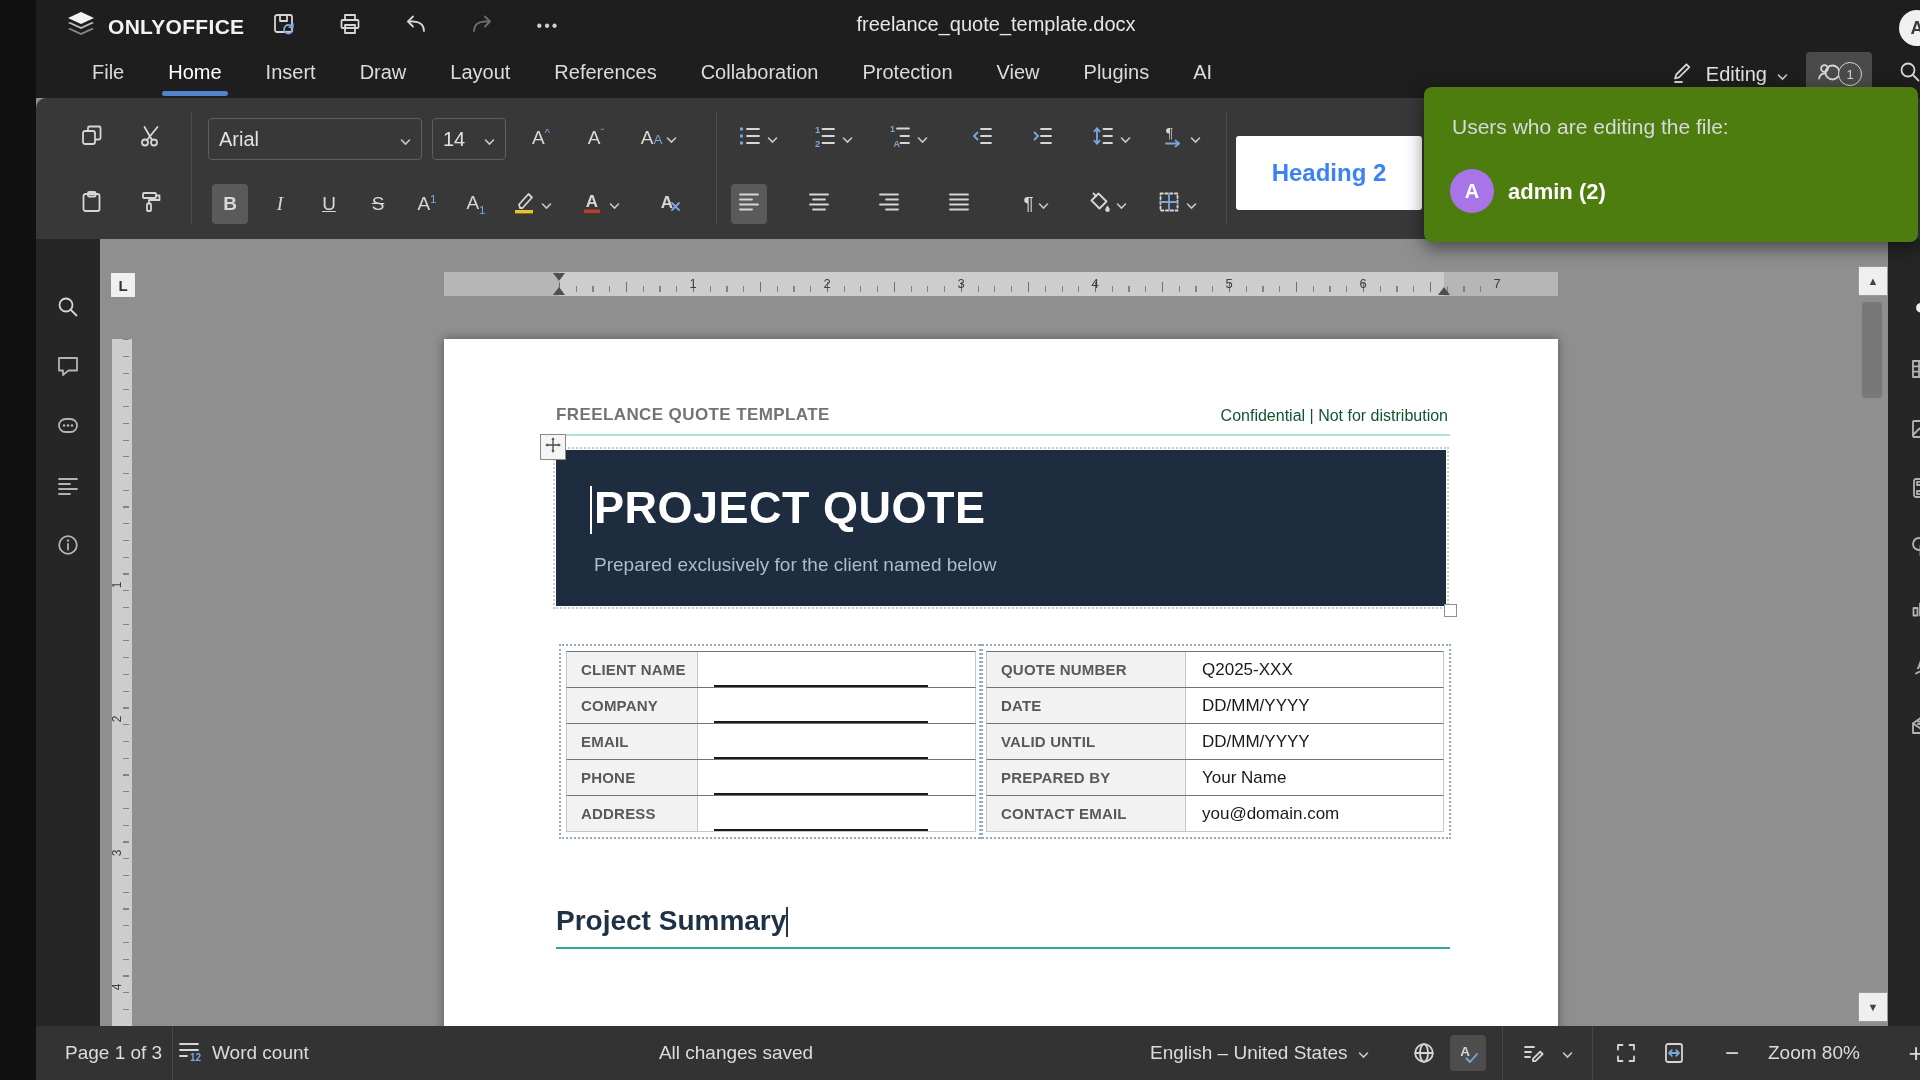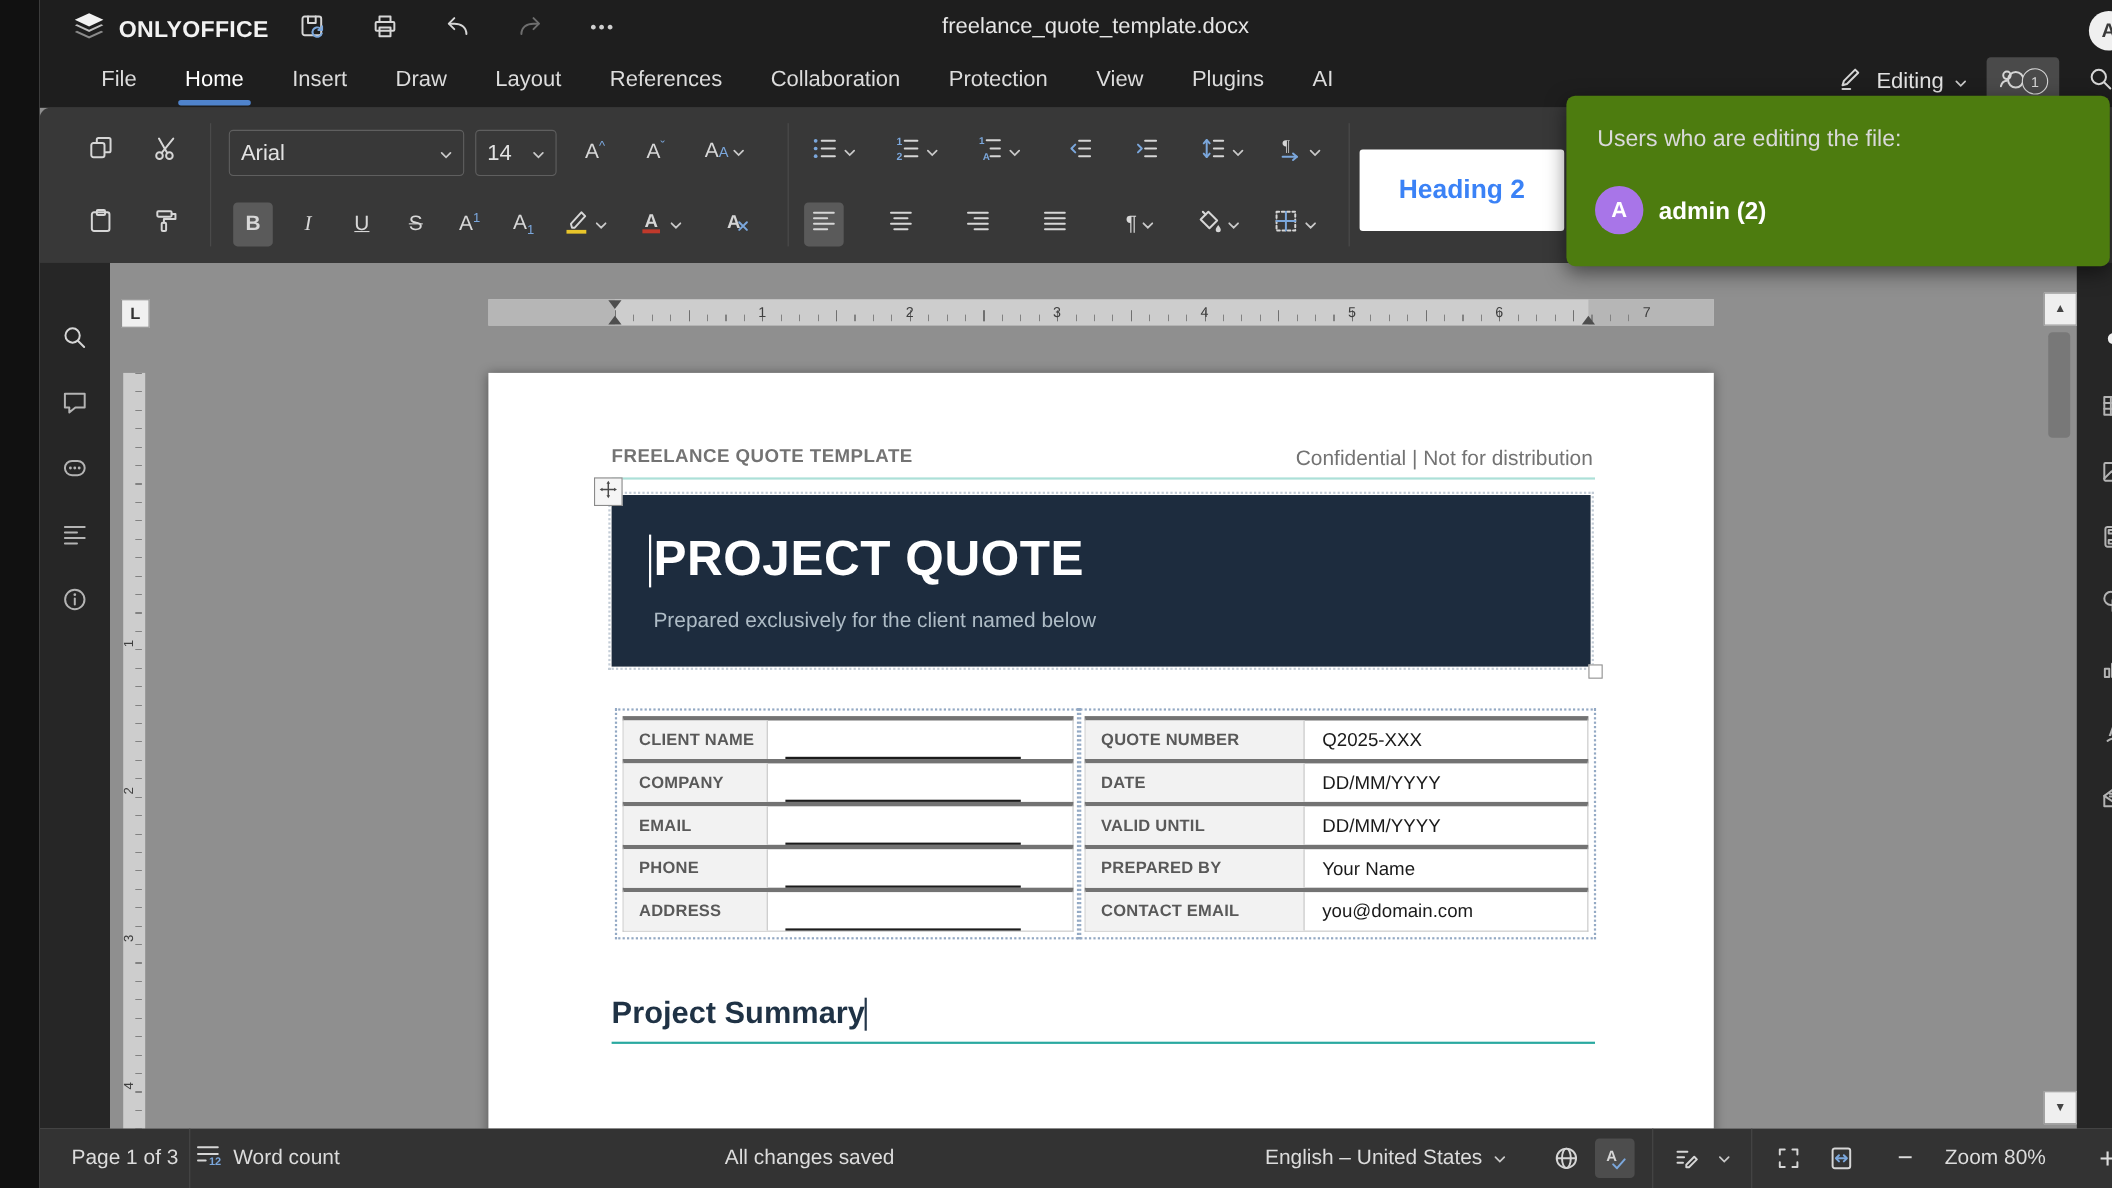--- a/index.html
+++ b/index.html
@@ -84,33 +84,33 @@
   .scr-btn{position:absolute;left:1822px;width:28px;height:28px;background:#efefef;border:1px solid #9a9a9a;
            color:#444;font-size:11px;display:flex;align-items:center;justify-content:center;z-index:5;}
   .scr-thumb{position:absolute;left:1826px;top:302px;width:20px;height:96px;background:#787878;border-radius:4px;z-index:5;}
 
   
   .canvas{position:absolute;left:64px;top:239px;right:68px;bottom:54px;overflow:hidden;}
   .page{position:absolute;left:344px;top:100px;width:1114px;height:720px;background:#ffffff;
         box-shadow:0 0 10px rgba(0,0,0,.4);}
   
   .ph-left{position:absolute;left:112px;top:66px;color:#737373;font-weight:bold;font-size:17px;letter-spacing:.4px;}
-  .ph-right{position:absolute;right:110px;top:68px;color:#737373;font-size:19px;}
+  .ph-right{position:absolute;right:110px;top:68px;color:#14532d;font-size:16px;}
   .ph-line{position:absolute;left:112px;right:108px;top:95px;height:2px;background:#ace0d8;}
   .banner{position:absolute;left:112px;top:111px;width:890px;height:156px;background:#1d2c3e;
           outline:2px dotted #c3ccd6;outline-offset:1px;}
   .banner h1{position:absolute;left:38px;top:32px;margin:0;color:#ffffff;font-size:45px;letter-spacing:.5px;}
   .banner .cursor{position:absolute;left:34px;top:36px;width:2px;height:48px;background:#ffffff;}
   .banner .sub{position:absolute;left:38px;top:104px;color:#aebcc6;font-size:19px;}
   .handle-move{position:absolute;left:96px;top:95px;width:24px;height:24px;background:#f5f5f5;border:1px solid #8a8a8a;
                display:flex;align-items:center;justify-content:center;z-index:3;}
   .handle-resize{position:absolute;left:1000px;top:265px;width:11px;height:11px;background:#ffffff;border:1px solid #8f8f8f;}
 
   .dtable{position:absolute;top:312px;outline:2px dotted #93a9c4;outline-offset:5px;background:#fff;}
-  .trow{display:flex;border-left:1px solid #c6c6c6;border-right:1px solid #c6c6c6;border-top:4px solid #737373;}
+  .trow{display:flex;border-left:1px solid #c6c6c6;border-right:1px solid #c6c6c6;border-top:1px solid #737373;}
   .dtable .trow:last-child{border-bottom:1px solid #c6c6c6;}
   .tlabel{background:#f2f2f2;border-right:1px solid #c6c6c6;display:flex;align-items:center;
           color:#595959;font-weight:bold;font-size:15px;padding-left:14px;letter-spacing:.2px;}
   .tval{display:flex;align-items:center;color:#1a1a1a;font-size:17px;padding-left:16px;}
   .t-client{left:122px;width:410px;} .t-client .tlabel{width:116px;} .t-client .tval{flex:1;align-items:flex-end;}
   .t-quote{left:542px;width:458px;}  .t-quote .tlabel{width:184px;}
   .trow{height:35px;}
   .uline{width:82%;border-bottom:2px solid #1c1c1c;height:26px;}
 
   .sum-h{position:absolute;left:112px;top:566px;color:#1f3245;font-weight:bold;font-size:28px;}

